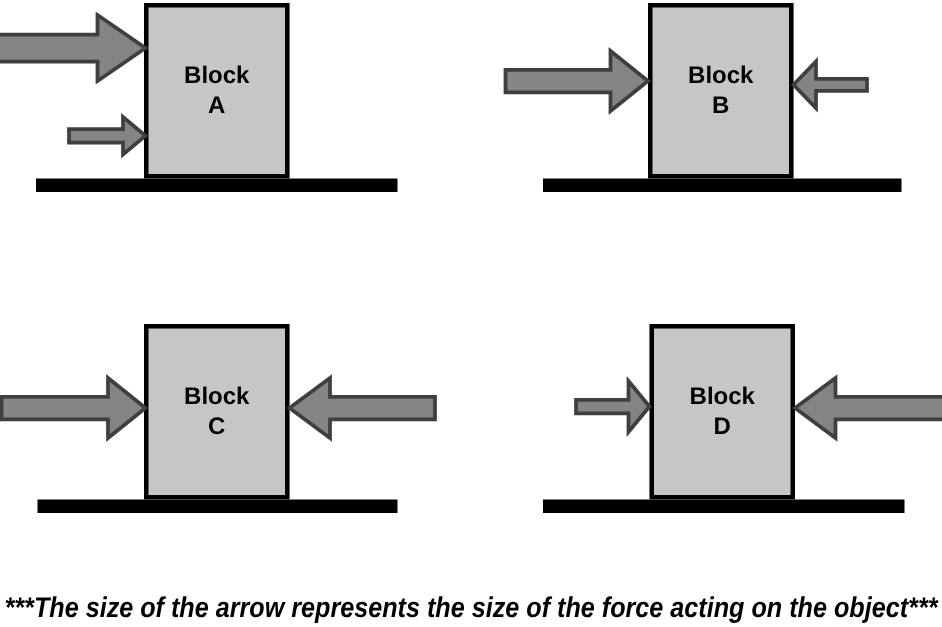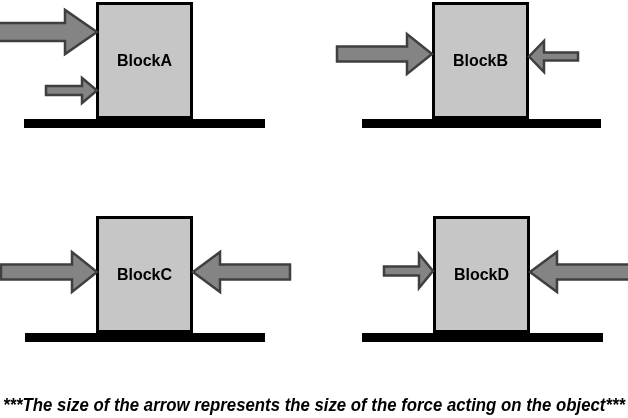--- a/index.html
+++ b/index.html
@@ -14,21 +14,21 @@
     overflow: hidden;
     background: #ffffff;
     font-family: "Liberation Sans", sans-serif;
   }
   .block {
     position: absolute;
     box-sizing: border-box;
     border: 3px solid #000;
     background: #c6c6c6;
     display: flex;
-    flex-direction: row;
+    flex-direction: column;
     align-items: center;
     justify-content: center;
     font-weight: 700;
     font-size: 16px;
     line-height: 20px;
     color: #000;
     text-align: center;
   }
   .ground {
     position: absolute;

